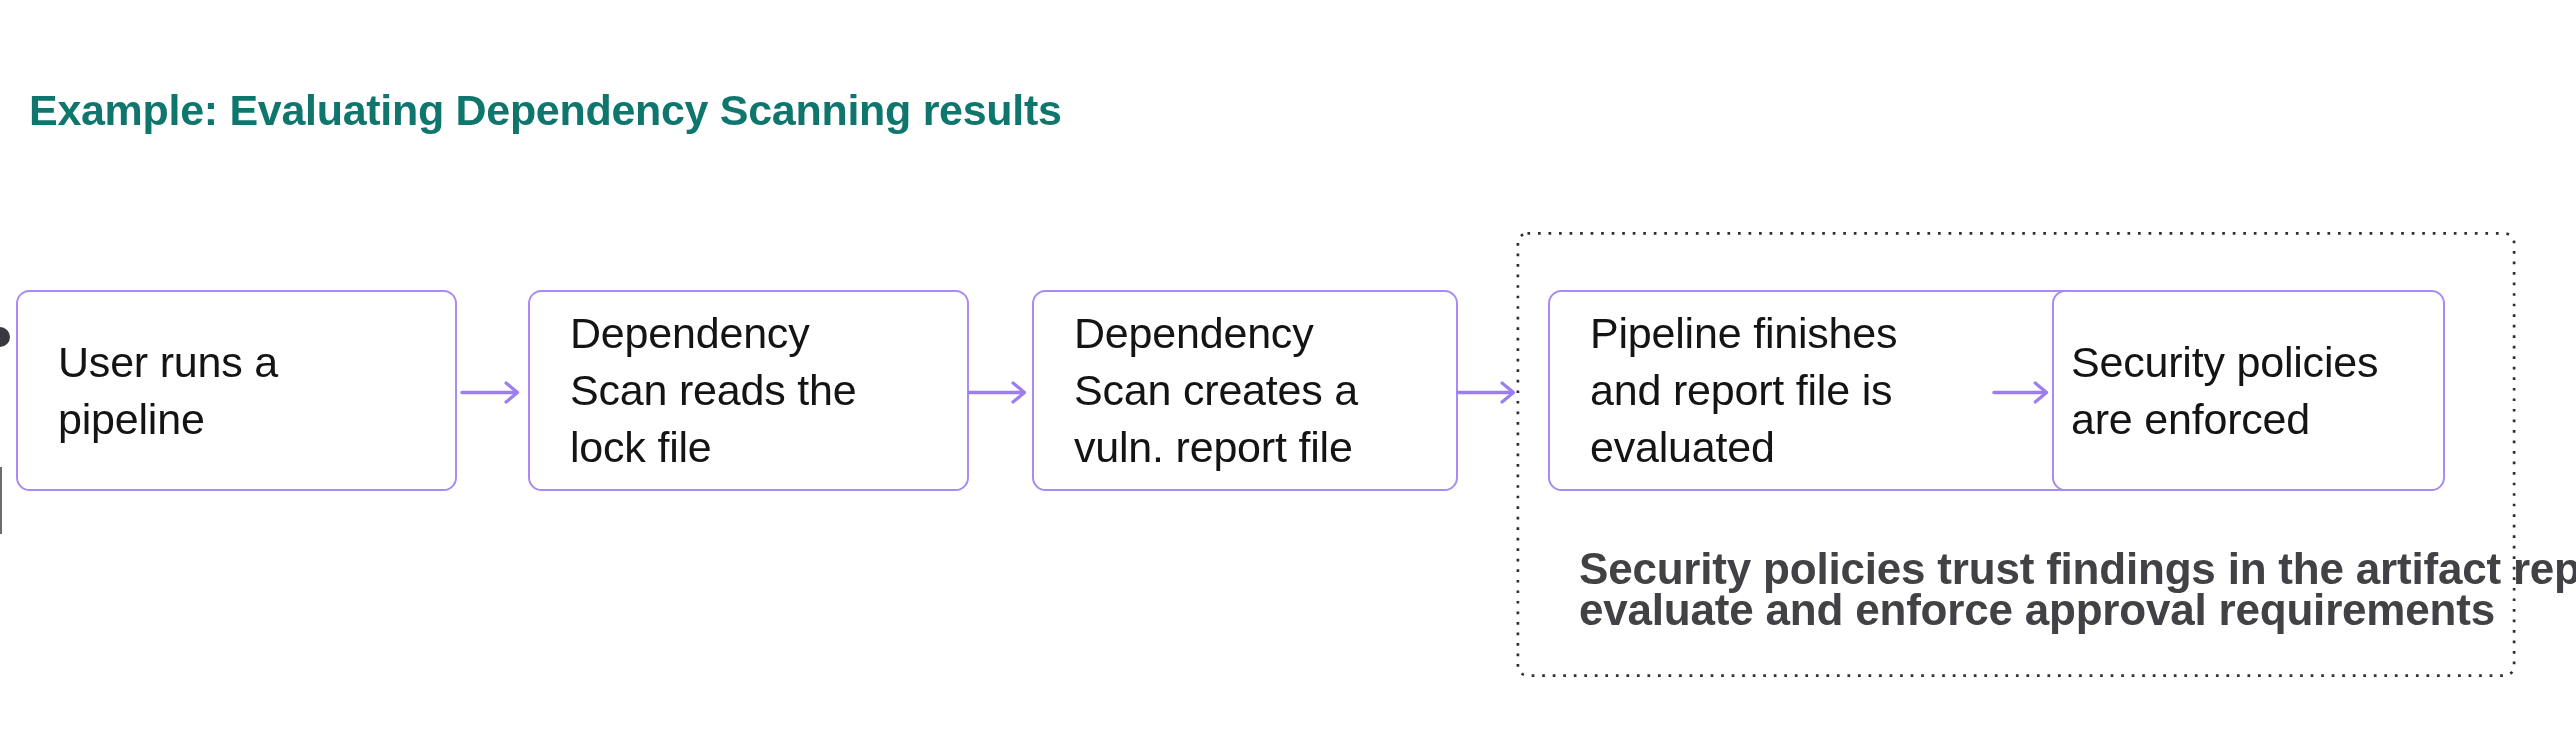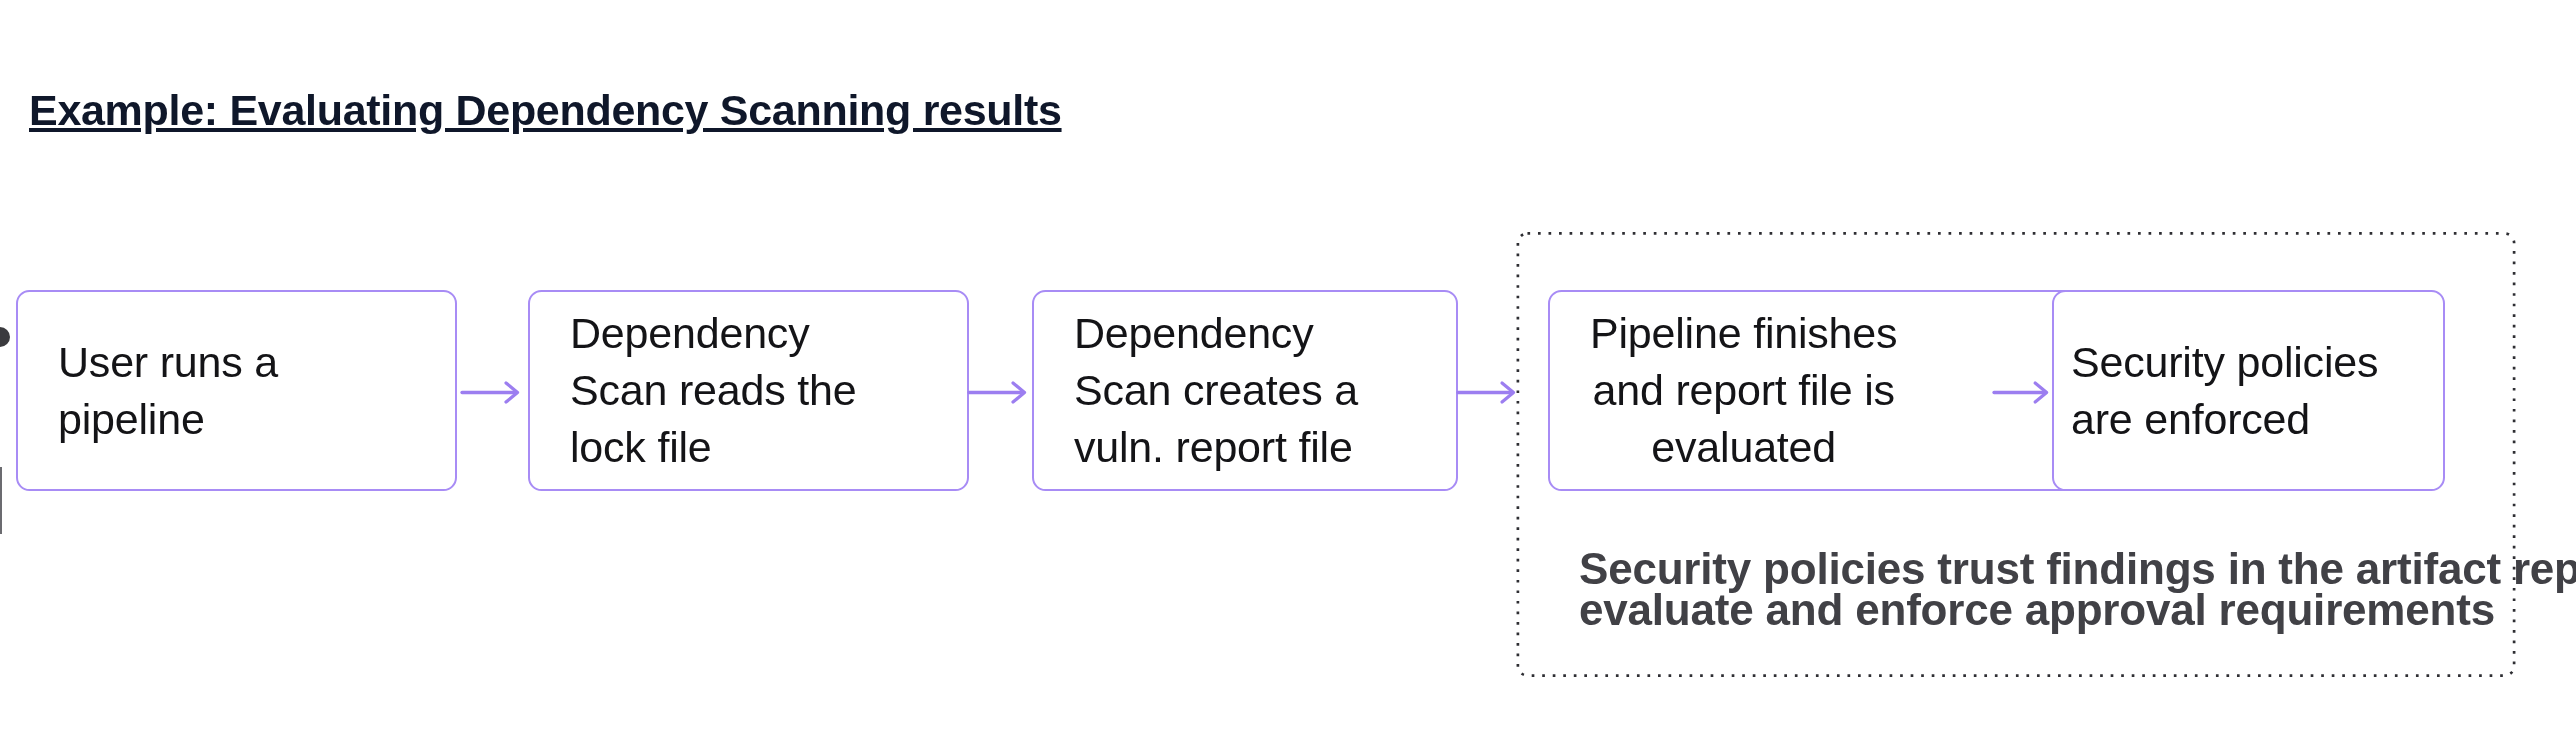--- a/index.html
+++ b/index.html
@@ -11,24 +11,23 @@
   .canvas {
     position: relative;
     width: 2576px; height: 742px;
     background: #ffffff;
   }
   .page-title {
     position: absolute;
     left: 29px; top: 84px;
     font-size: 43px; line-height: 52px;
     font-weight: 700;
-    color: #0f172a;
+    color: #0f766e;
     letter-spacing: -0.3px;
     white-space: pre;
-    text-decoration: underline;
   }
   .flow-box {
     position: absolute;
     top: 290px; height: 201px;
     box-sizing: border-box;
     border: 2.9px solid var(--accent-border);
     border-radius: 13.4px;
     background: #ffffff;
     display: flex;
     align-items: center;
@@ -99,21 +98,21 @@
 pipeline</div>
 
   <div class="flow-box" style="left:528px;  width:441px;">Dependency
 Scan reads the
 lock file</div>
 
   <div class="flow-box" style="left:1032px; width:426px;">Dependency
 Scan creates a
 vuln. report file</div>
 
-  <div class="flow-box" style="left:1548px; width:532px;text-align:center;">Pipeline finishes
+  <div class="flow-box" style="left:1548px; width:532px;">Pipeline finishes
 and report file is
 evaluated</div>
 
   <div class="flow-box narrow-pad" style="left:2052px; width:393px;">Security policies
 are enforced</div>
 
   <svg class="flow-arrow" style="left:462px;" viewBox="0 0 70 30" aria-hidden="true">
     <line x1="0" y1="15" x2="57" y2="15"></line>
     <polyline points="46,5 58,15 46,25"></polyline>
   </svg>

